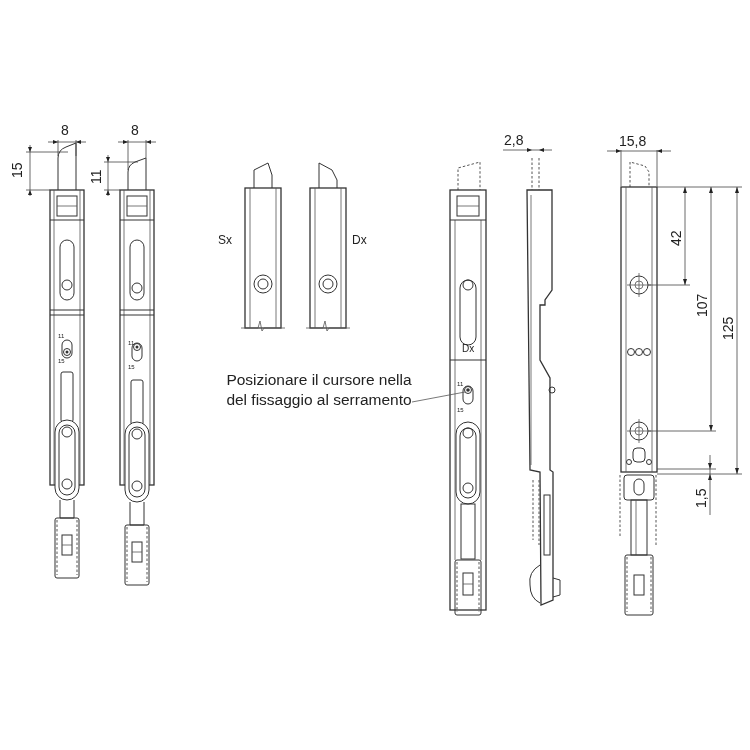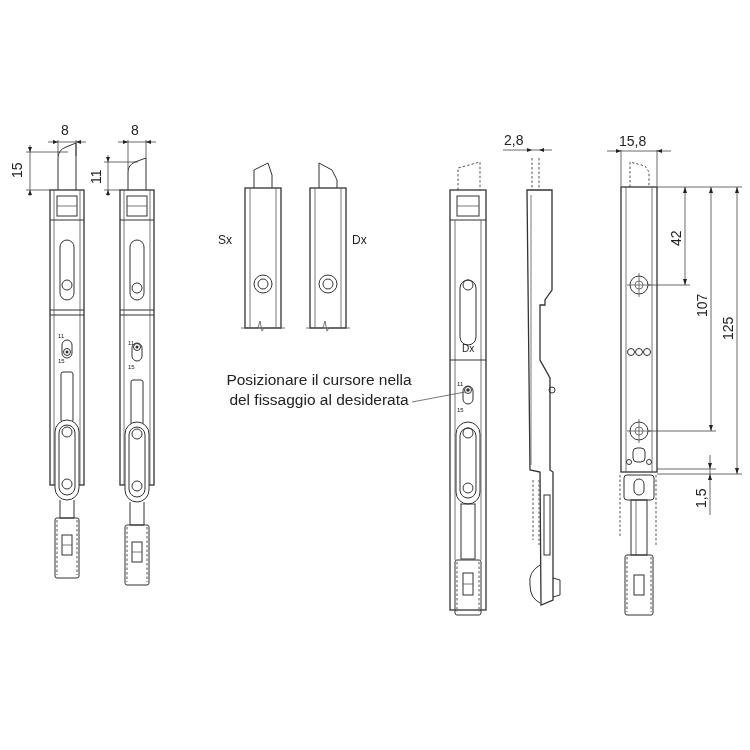--- a/index.html
+++ b/index.html
@@ -268,14 +268,14 @@
     <text x="0" y="0" font-size="14" transform="translate(706,508) rotate(-90)">1,5</text>
   </g>
 </svg>
 </div>
 
 <div class="lbl" style="left:218px; top:233px;">Sx</div>
 <div class="lbl" style="left:352px; top:233px;">Dx</div>
 
 <div class="note">
   <div>Posizionare il cursore nella</div>
-  <div>del fissaggio al desiderata</div>
+  <div>del fissaggio al serramento</div>
 </div>
 
 </body></html>

